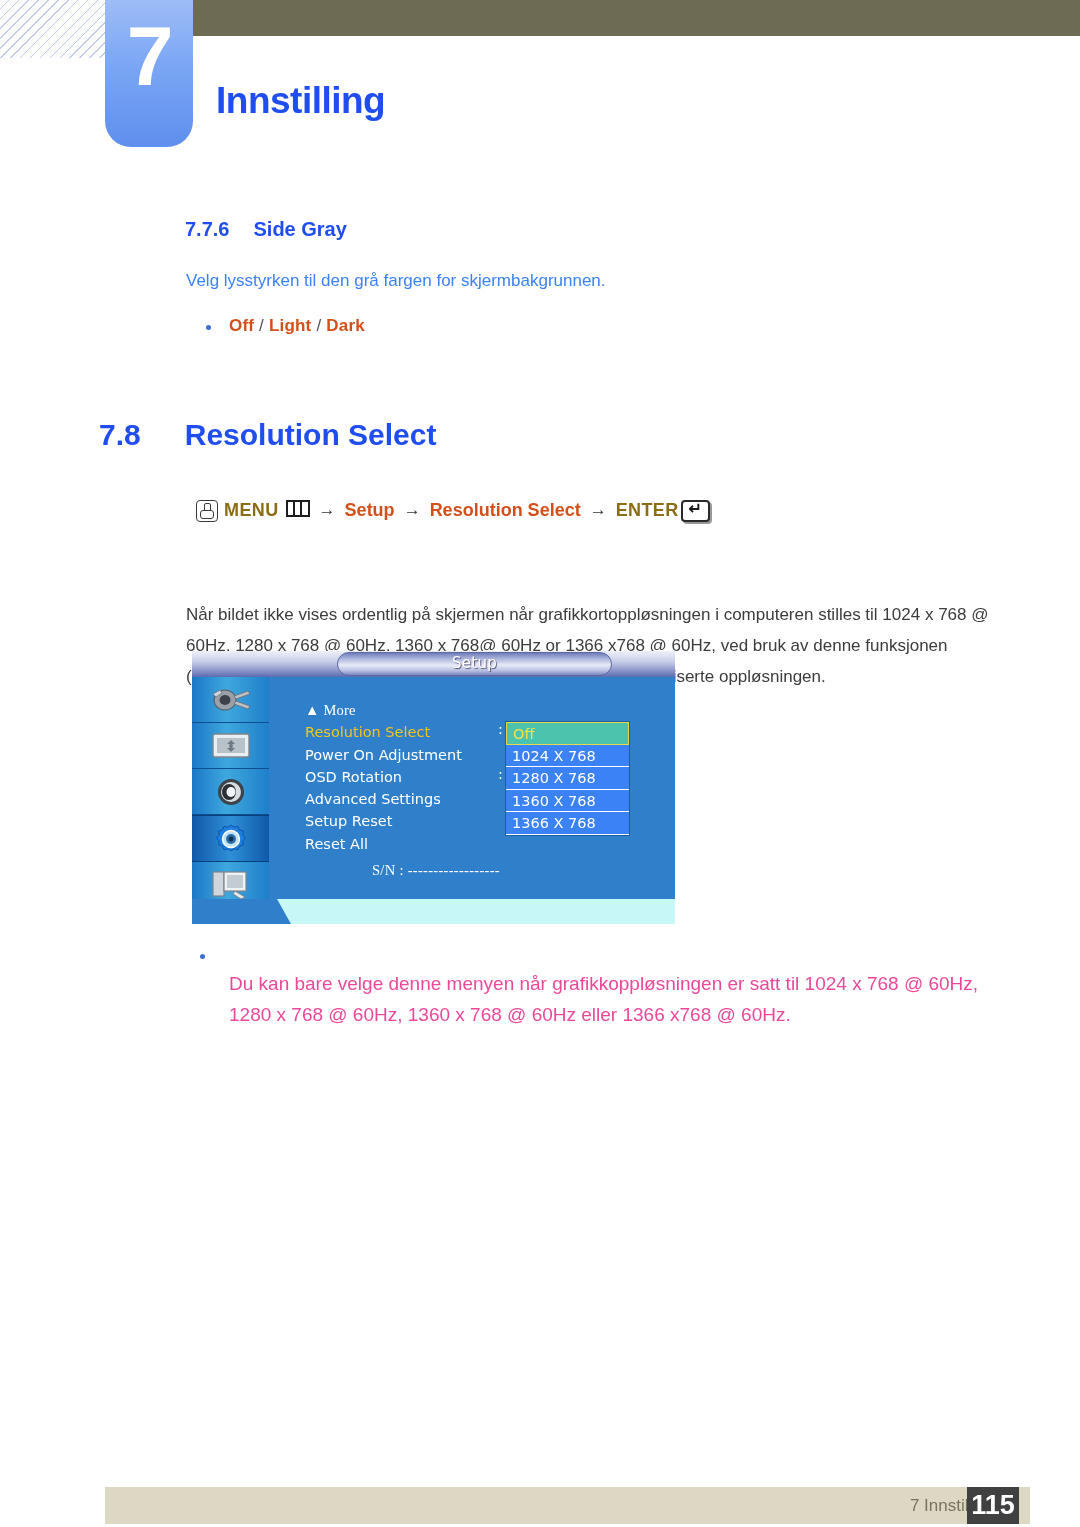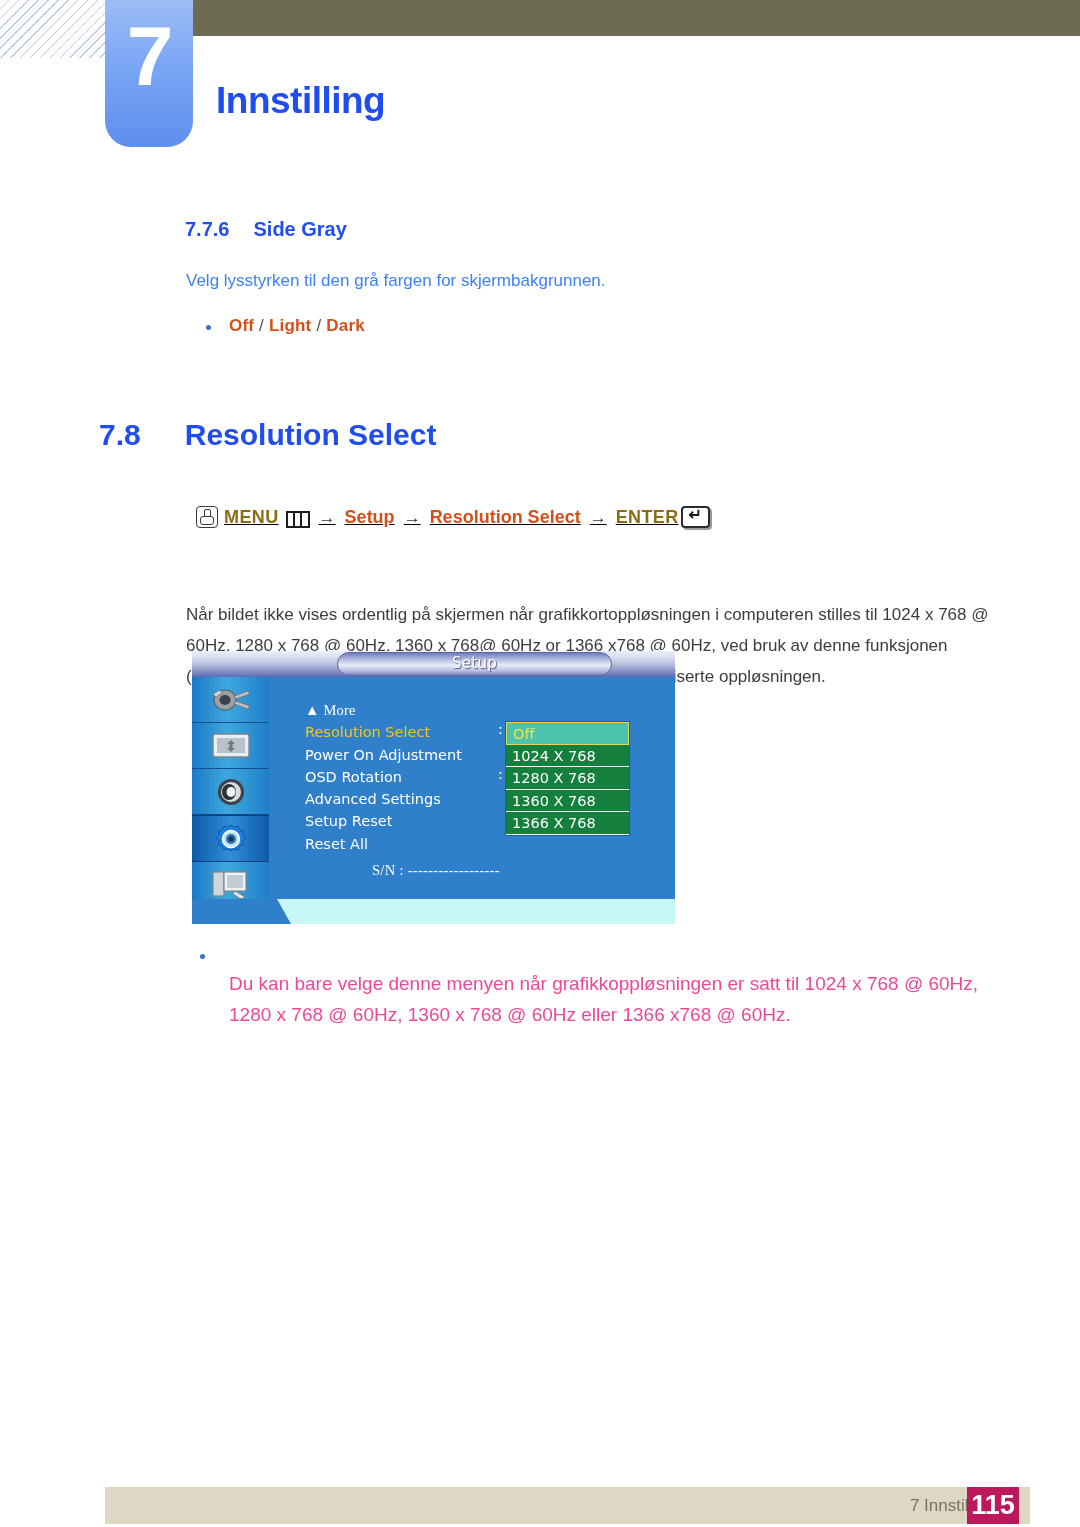--- a/index.html
+++ b/index.html
@@ -106,25 +106,24 @@
     font-weight: bold;
     color: #1f4df0;
   }
   .main-heading .num { margin-right: 44px; }
 
   
   .menupath {
     position: absolute;
     left: 196px; top: 500px;
     display: flex;
-    align-items: flex-end;
+    align-items: flex-start;
     font-size: 18px;
     font-weight: bold;
     height: 28px;
-    text-decoration: underline;
   }
   .menupath .gold { color: #8a6d14; letter-spacing: 0.4px; }
   .menupath .orange { color: #d3501a; }
   .menupath .arrow { color: #333; margin: 0 9px; font-weight: normal; font-size: 17px; }
   .icon-hand {
     width: 20px; height: 20px;
     border: 1.6px solid #3a3a3a;
     border-radius: 4px;
     margin-right: 6px;
     position: relative;
@@ -272,21 +271,21 @@
     width: 125px;
     border: 1px solid #1d5f9d;
     box-sizing: border-box;
   }
   .osd-opt {
     height: 22.5px;
     line-height: 22.5px;
     padding-left: 6px;
     font-size: 14.5px;
     color: #ffffff;
-    background: #15803d;
+    background: #3b82f6;
     border-bottom: 1px solid #ffffff;
     box-sizing: border-box;
   }
   .osd-opt.sel {
     background: #4cc4ad;
     color: #f5e14a;
     border: 1.5px solid #e8d94a;
   }
   .osd-bottom {
     position: absolute;
@@ -349,21 +348,21 @@
   .footer-label {
     position: absolute;
     right: 85px; top: 1496px;
     font-size: 17px;
     color: #7a7360;
   }
   .footer-page {
     position: absolute;
     left: 967px; top: 1487px;
     width: 52px; height: 37px;
-    background: #be185d;
+    background: #404040;
     color: #ffffff;
     font-size: 27px;
     font-weight: bold;
     text-align: center;
     line-height: 37px;
   }
 </style>
 </head>
 <body>
 

